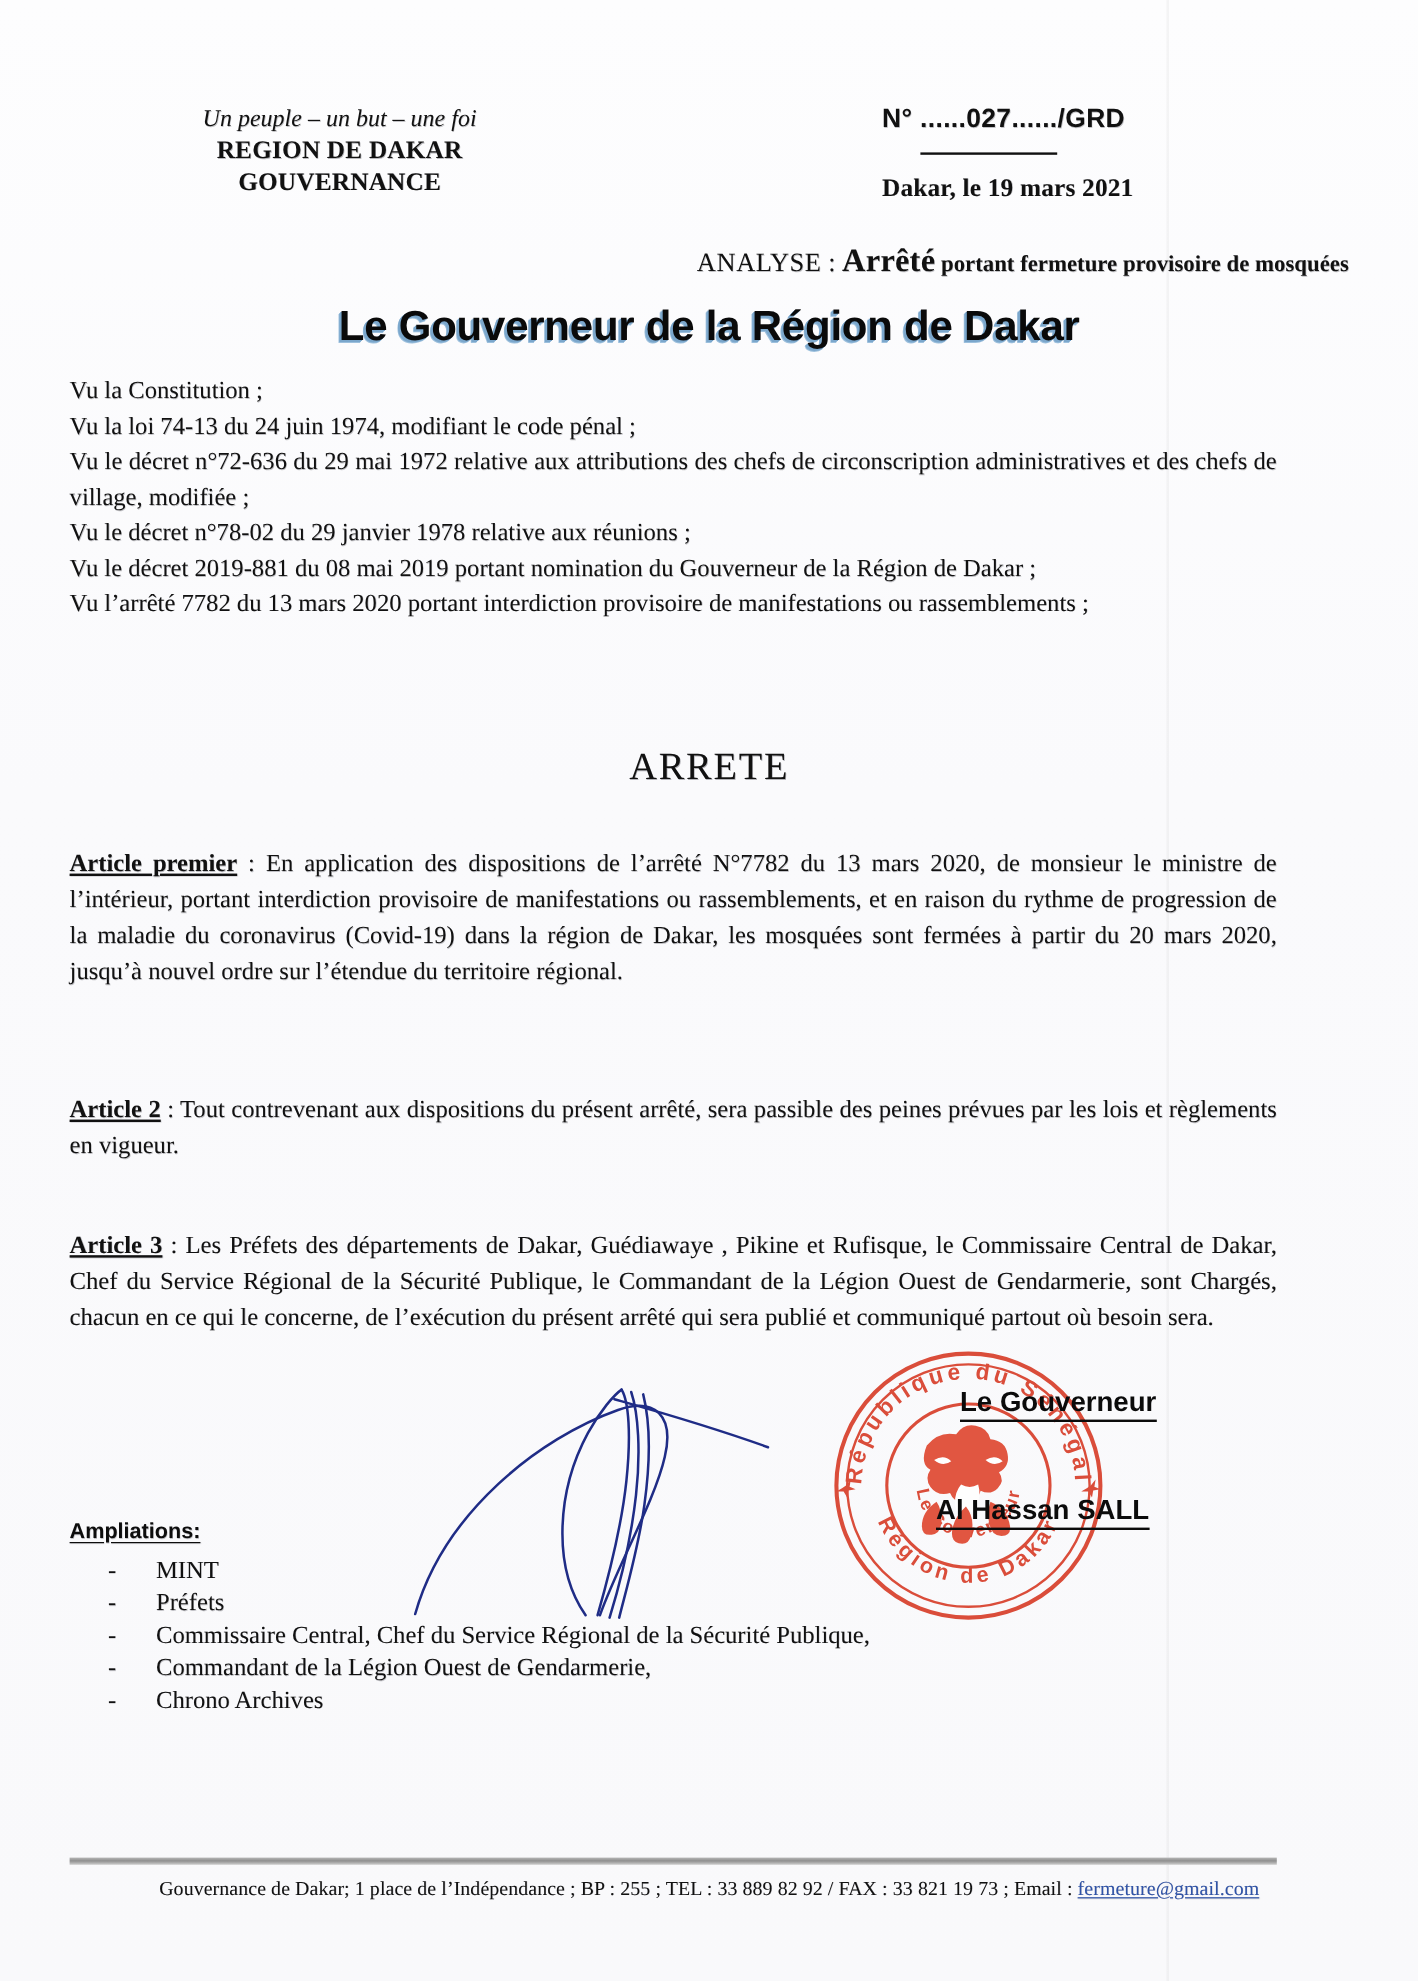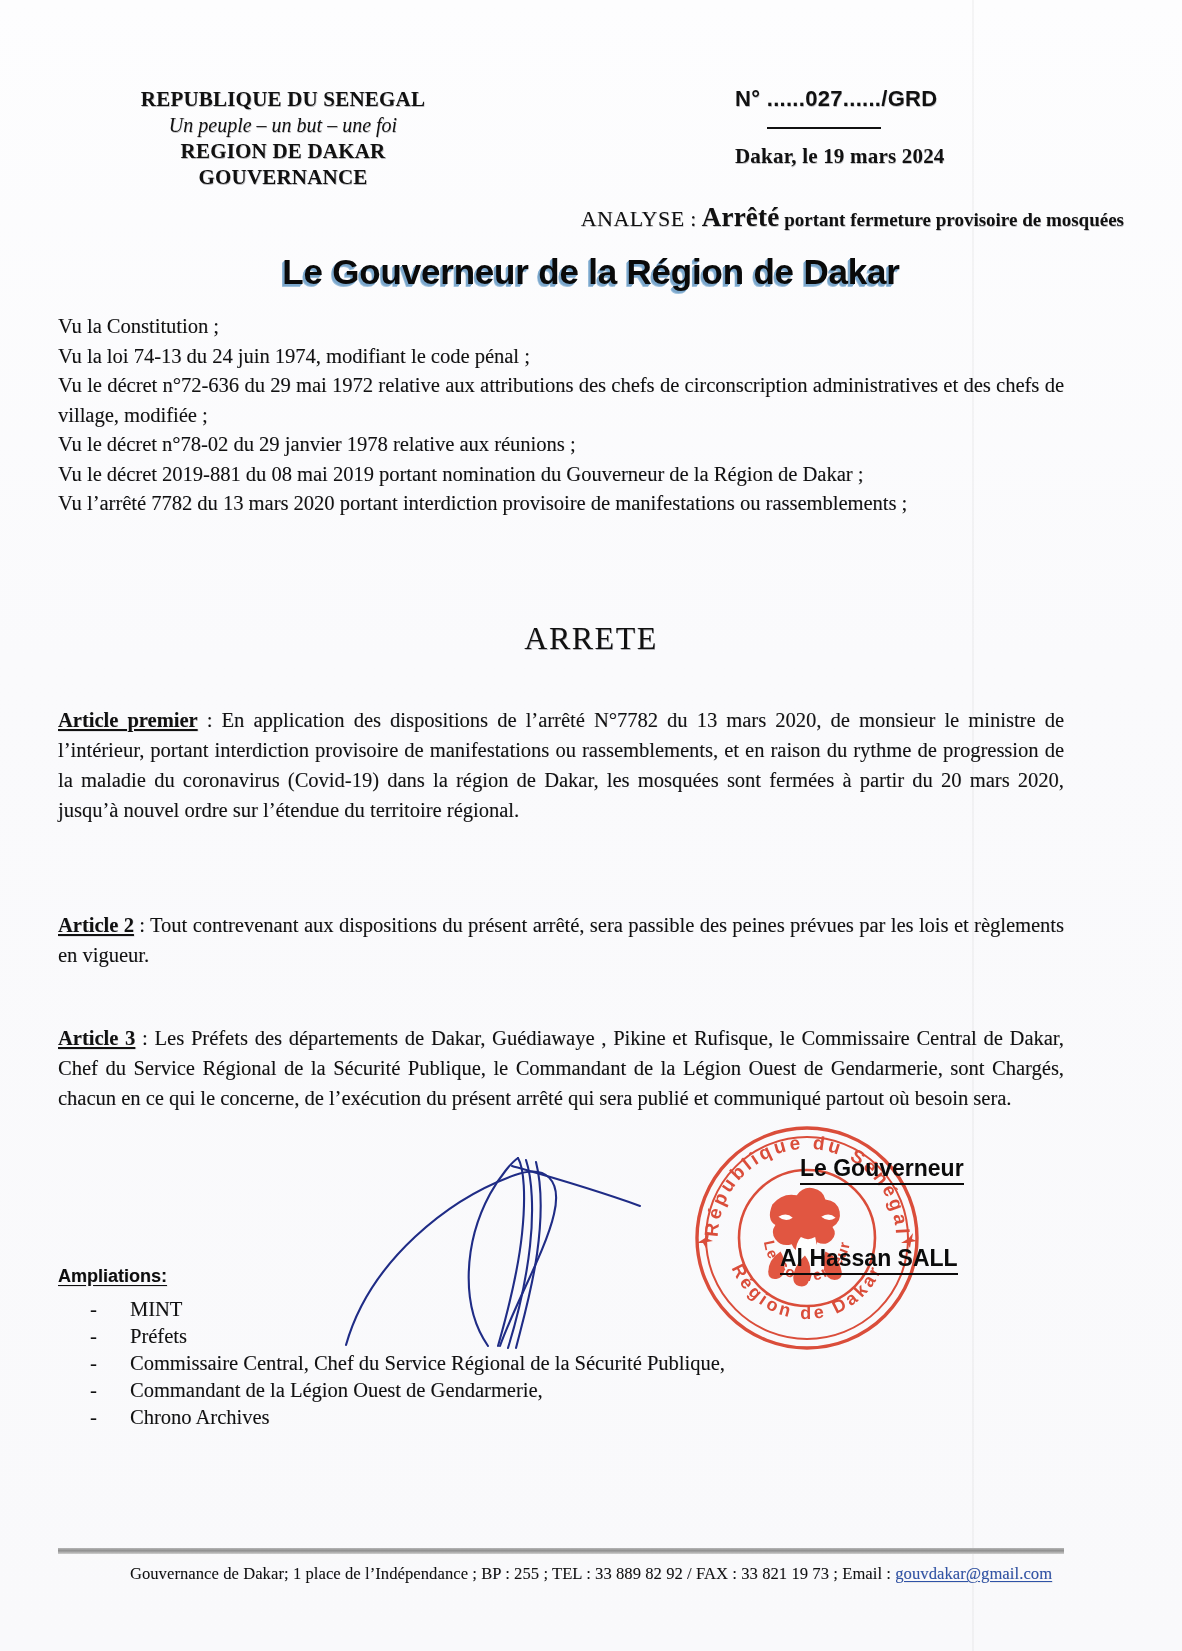--- a/index.html
+++ b/index.html
@@ -267,32 +267,31 @@
   }
 </style>
 </head>
 <body>
 
 <div class="page">
 
   <div class="header">
 
     <div class="hdr-left">
-      <div class="l1">REPUBLIQUE DU SENEGAL</div>
       <div class="l2">Un peuple – un but – une foi</div>
       <div class="l3">REGION DE DAKAR</div>
       <div class="l4">GOUVERNANCE</div>
     </div>
 
     <div class="hdr-right">
       <div class="num-line">
         <span>N°</span>
         <span class="dotted"><span>......</span><span>027</span><span>......</span></span><span>/GRD</span>
       </div>
-      <div class="date-line">Dakar, le 19 mars 2024</div>
+      <div class="date-line">Dakar, le 19 mars 2021</div>
     </div>
   </div>
 
   <div class="analyse-row">
     <span class="analyse-label">ANALYSE</span><span class="analyse-colon"> : </span><span class="analyse-key">Arrêté</span><span class="analyse-rest"> portant fermeture provisoire de mosquées</span>
   </div>
 
   <div class="doc-title">Le Gouverneur de la Région de Dakar</div>
 
   <div class="body-block" id="visas">
@@ -379,16 +378,16 @@
         <li><span class="dash">-</span>MINT</li>
         <li><span class="dash">-</span>Préfets</li>
         <li><span class="dash">-</span>Commissaire Central, Chef du Service Régional de la Sécurité Publique,</li>
         <li><span class="dash">-</span>Commandant de la Légion Ouest de Gendarmerie,</li>
         <li><span class="dash">-</span>Chrono Archives</li>
       </ul>
   </div>
 
   <div class="foot-rule"></div>
   <div class="footer">
-    <span>Gouvernance de Dakar; 1 place de l’Indépendance ; BP : 255 ; TEL : 33 889 82 92 / FAX : 33 821 19 73 ; Email : </span><span class="mail">gouvdakar@gmail.com</span>
+    <span>Gouvernance de Dakar; 1 place de l’Indépendance ; BP : 255 ; TEL : 33 889 82 92 / FAX : 33 821 19 73 ; Email : </span><span class="mail">fermeture@gmail.com</span>
   </div>
 
 </div>
 
 </body></html>

